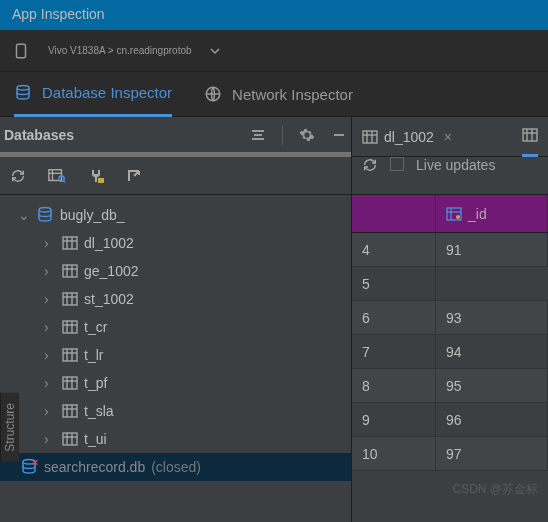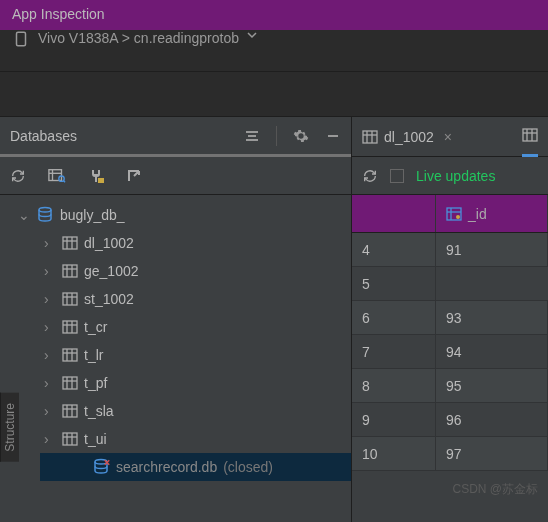--- a/index.html
+++ b/index.html
@@ -1,44 +1,44 @@
 <!DOCTYPE html>
 <html><head>
   <meta charset="utf-8">
   <style>
     * { margin: 0; padding: 0; box-sizing: border-box; font-family: -apple-system, BlinkMacSystemFont, "Segoe UI", sans-serif; }
     body { background: #3c3f41; color: #bbbbbb; width: 548px; height: 522px; overflow: hidden; font-size: 13px; }
 
-    .title-bar { background: #701a75; height: 30px; padding: 6px 12px; color: #bbbbbb; font-size: 14px; }
-    .breadcrumb-bar { background: #2b2b2b; height: 42px; display: flex; padding: 0 12px; gap: 8px; color: #999; border-bottom: 1px solid #1e1e1e; font-size: 14px; }
+    .title-bar { background: #0369a1; height: 30px; padding: 6px 12px; color: #bbbbbb; font-size: 14px; }
+    .breadcrumb-bar { background: #2b2b2b; height: 42px; display: flex; align-items: center; padding: 0 12px; gap: 18px; color: #999; border-bottom: 1px solid #1e1e1e; font-size: 10px; }
     .tab-bar { background: #2b2b2b; height: 45px; display: flex; align-items: center; padding: 0 14px; gap: 32px; border-bottom: 1px solid #1e1e1e; }
     .tab { display: flex; align-items: center; gap: 10px; color: #999; cursor: pointer; font-size: 15px; height: 45px; }
     .tab.active { color: #4a90d9; border-bottom: 3px solid #4a90d9; }
 
     .main-area { display: flex; height: 405px; }
     .left-panel { width: 352px; border-right: 1px solid #1e1e1e; display: flex; flex-direction: column; }
     .right-panel { flex: 1; display: flex; flex-direction: column; }
 
-    .panel-header { height: 40px; display: flex; align-items: center; justify-content: space-between; padding: 0 10px; border-bottom: 3px solid #737373; }
+    .panel-header { height: 40px; display: flex; align-items: center; justify-content: space-between; padding: 0 4px; border-bottom: 5px solid #737373; font-weight: bold; }
     .panel-title { color: #bbbbbb; font-size: 14px; }
     .header-icons { display: flex; gap: 16px; align-items: center; color: #888; }
 
     .toolbar-row { height: 38px; display: flex; align-items: center; padding: 0 10px; gap: 22px; color: #999; border-bottom: 1px solid #1e1e1e; }
 
     .tree { flex: 1; overflow-y: auto; padding: 6px 0; }
     .tree-item { display: flex; align-items: center; height: 28px; cursor: pointer; gap: 6px; color: #bbbbbb; font-size: 14px; }
     .tree-item.level-0 { padding-left: 18px; }
     .tree-item.level-1 { padding-left: 44px; }
-    .tree-item.closed { background: #0d293e; color: #888; padding-left: 52px; margin-left: 40px; }
+    .tree-item.closed { background: #0d293e; color: #888; padding-left: 20px; }
     .tree-item.closed .closed-text { color: #777; }
     .chevron { width: 12px; display: inline-block; color: #888; }
 
     .right-tabs { height: 40px; display: flex; align-items: center; padding: 0 10px; border-bottom: 1px solid #1e1e1e; gap: 8px; }
     .right-tab { display: flex; align-items: center; gap: 6px; color: #bbbbbb; font-size: 14px; }
-    .right-toolbar { height: 38px; display: flex; align-items: center; padding: 0 10px; gap: 12px; border-bottom: 1px solid #1e1e1e; color: #22c55e; font-size: 14px; }
+    .right-toolbar { height: 38px; display: flex; padding: 0 10px; gap: 12px; border-bottom: 1px solid #1e1e1e; color: #a3a3a3; font-size: 14px; }
     .checkbox { width: 14px; height: 14px; border: 1px solid #666; display: inline-block; }
 
     .data-grid { flex: 1; }
     .grid-header { height: 38px; display: flex; background: #701a75; border-bottom: 1px solid #1e1e1e; }
     .grid-header-cell { display: flex; align-items: center; padding: 0 10px; color: #aaa; font-size: 14px; border-right: 1px solid #313335; gap: 6px; }
     .col-idx { width: 84px; }
     .col-id { flex: 1; }
     .grid-row { height: 34px; display: flex; border-bottom: 1px solid #313335; }
     .grid-row:nth-child(even) { background: #3c3f41; }
     .grid-row:nth-child(odd) { background: #414547; }
@@ -61,20 +61,35 @@
   <svg class="icon-svg" viewBox="0 0 24 24" fill="none" stroke="#999" stroke-width="2">
       <rect x="6" y="3" width="12" height="18" rx="2"></rect>
     </svg>
   <span>Vivo V1838A &gt; cn.readingprotob</span>
   <svg width="10" height="10" viewBox="0 0 10 10">
       <path d="M1 3 L5 7 L9 3" stroke="#999" fill="none" stroke-width="1.5"></path>
     </svg>
 </div>
 
 <div class="tab-bar">
+  <div class="tab active">
+    <svg class="icon-svg" viewBox="0 0 24 24" fill="none" stroke="#4a90d9" stroke-width="2">
+        <ellipse cx="12" cy="5" rx="8" ry="3"></ellipse>
+        <path d="M4 5v6c0 1.7 3.6 3 8 3s8-1.3 8-3V5"></path>
+        <path d="M4 11v6c0 1.7 3.6 3 8 3s8-1.3 8-3v-6"></path>
+      </svg>
+    <span>Database Inspector</span>
+  </div>
+  <div class="tab">
+    <svg class="icon-svg" viewBox="0 0 24 24" fill="none" stroke="#999" stroke-width="2">
+        <circle cx="12" cy="12" r="9"></circle>
+        <path d="M3 12h18M12 3c2.5 3 2.5 15 0 18M12 3c-2.5 3-2.5 15 0 18"></path>
+      </svg>
+    <span>Network Inspector</span>
+  </div>
 </div>
 
 <div class="main-area">
   <div class="left-panel">
     <div class="panel-header">
       <span class="panel-title">Databases</span>
       <div class="header-icons">
         <svg width="16" height="16" viewBox="0 0 16 16">
             <path d="M2 4h12M4 8h8M2 12h12" stroke="#999" stroke-width="2"></path>
           </svg>

